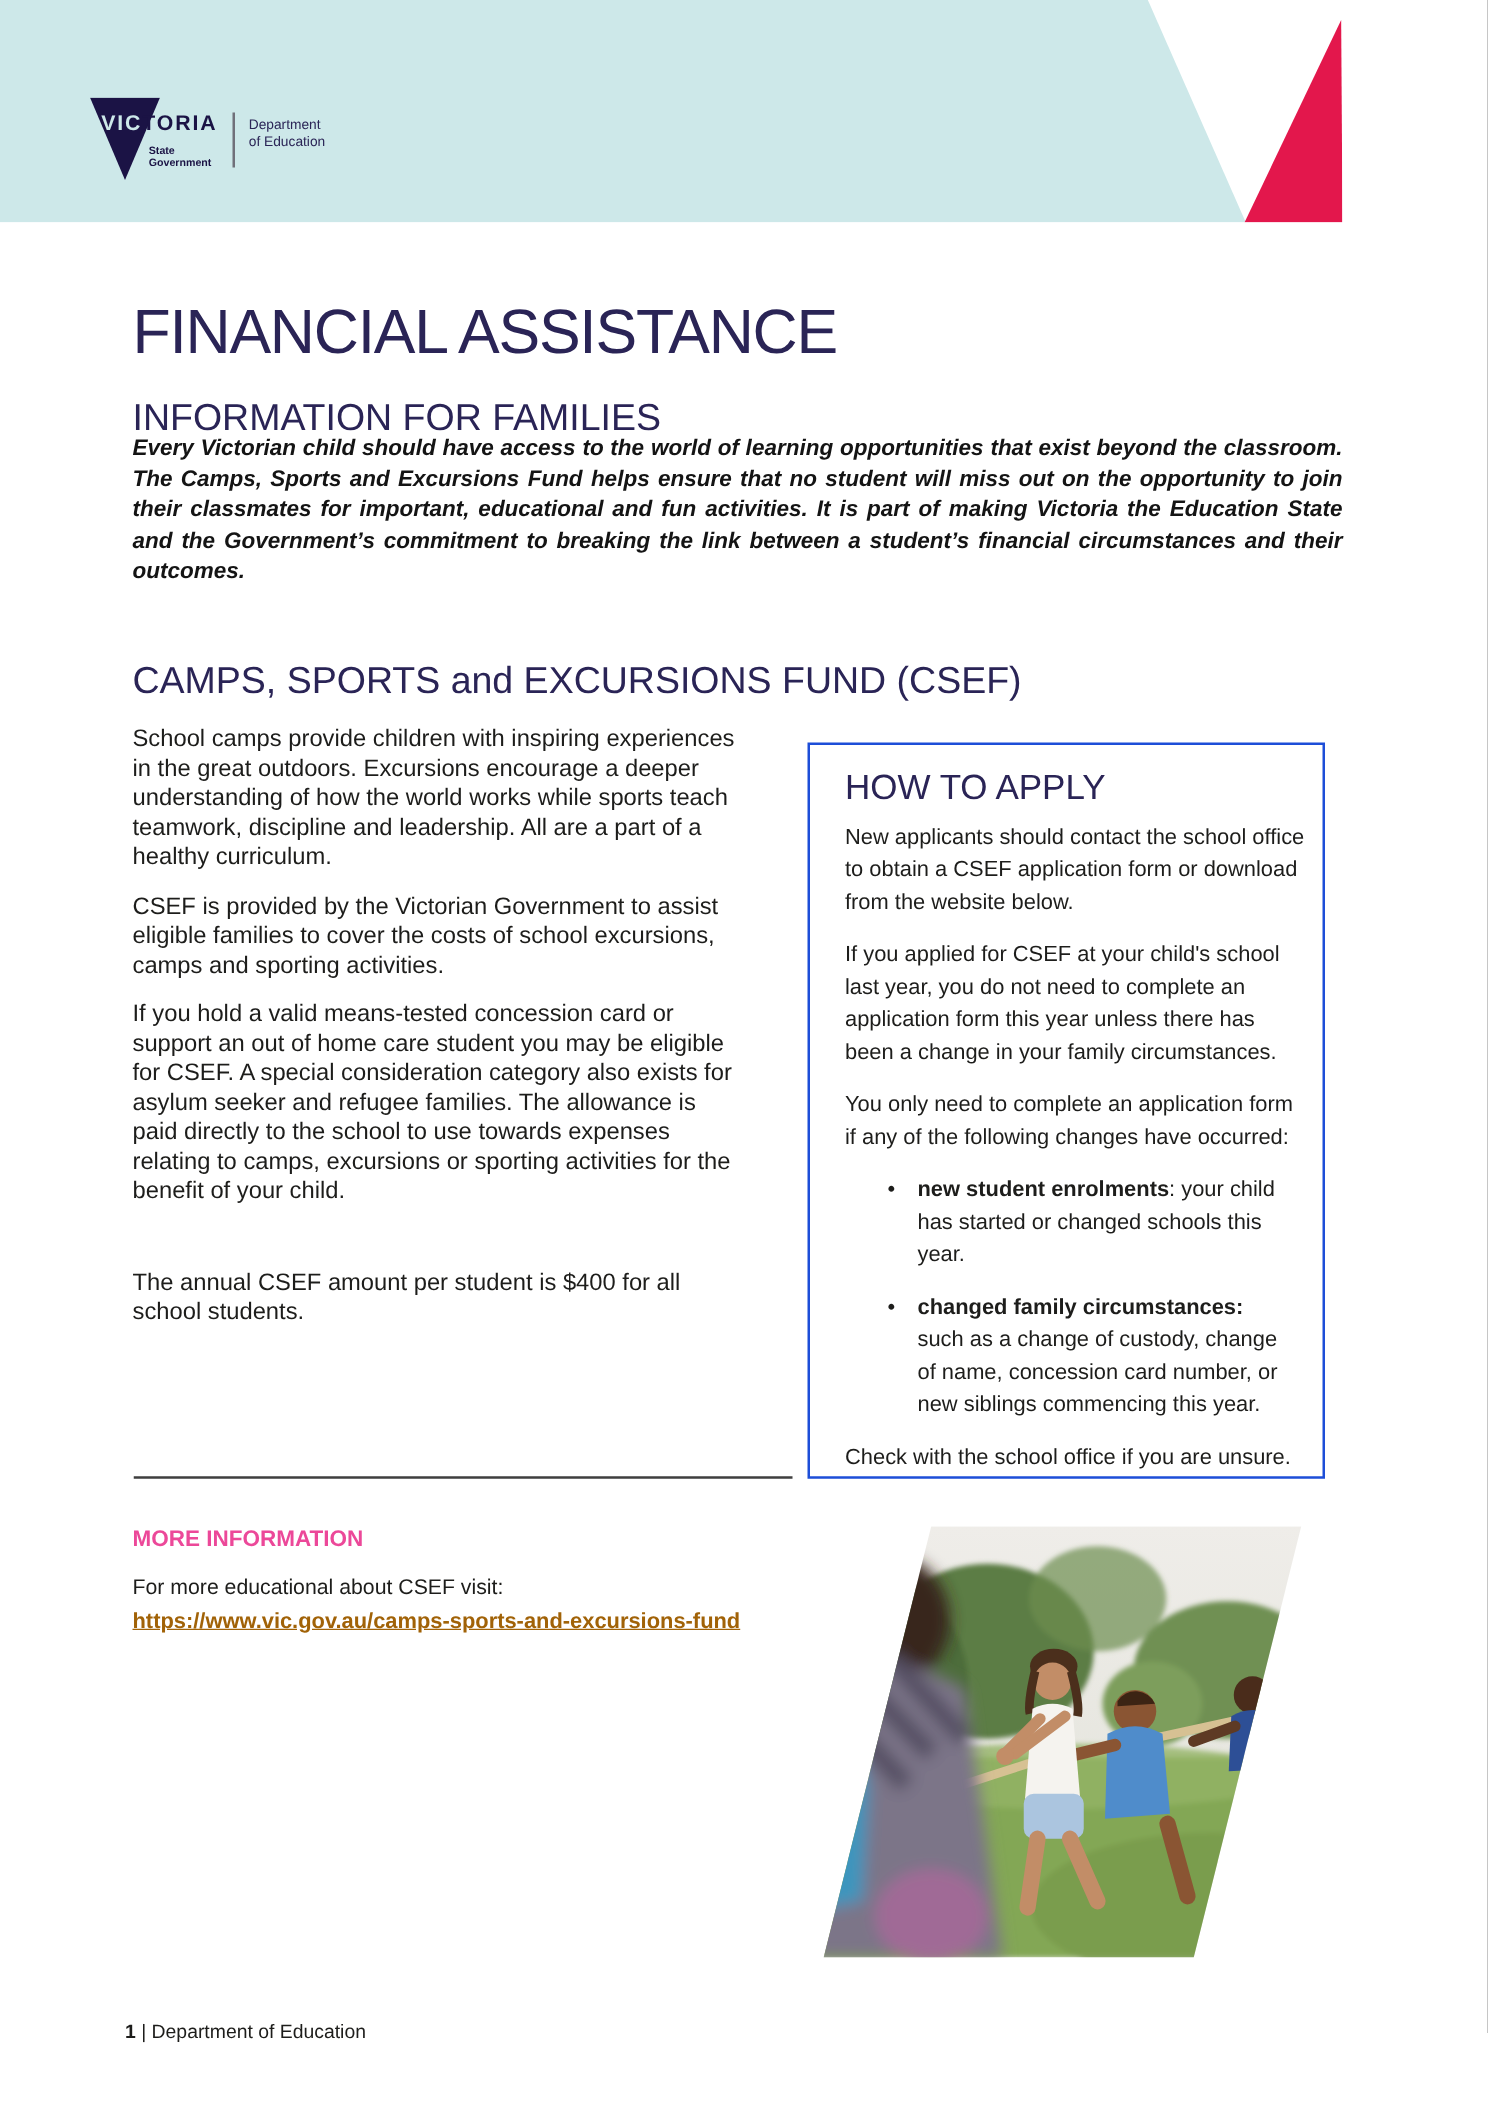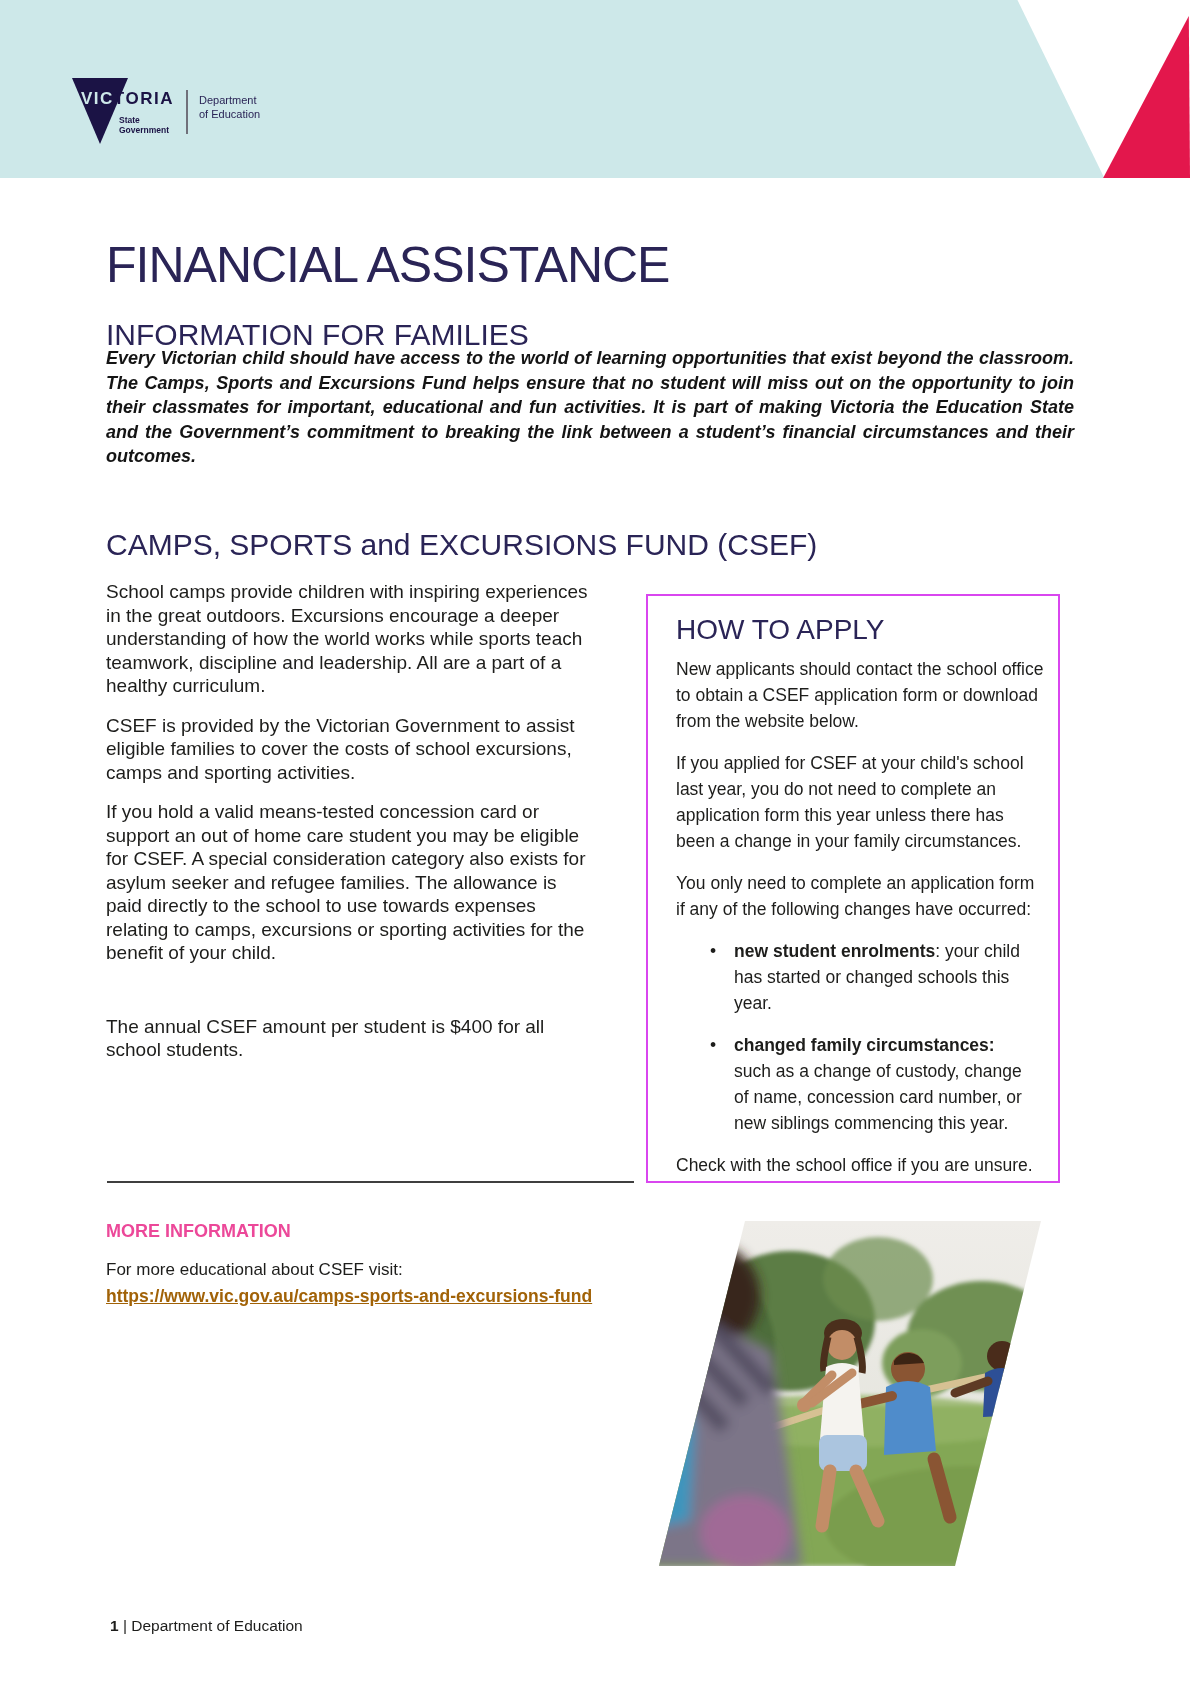--- a/index.html
+++ b/index.html
@@ -3,21 +3,21 @@
 <meta charset="utf-8">
 <style>
   html,body{margin:0;padding:0;background:#9a9a9a;}
   .page{
     position:relative;width:1190px;height:1684px;background:#ffffff;
     margin:0 auto;overflow:hidden;
     font-family:"Liberation Sans","DejaVu Sans",sans-serif;
     color:#1d1d1b;
   }
   
-  .band{position:absolute;top:0;left:0;width:1190px;height:178px;}
+  .band{position:absolute;top:0;left:0;width:1074px;height:178px;}
   .band-teal{position:absolute;inset:0;background:#cde8e9;
     clip-path:polygon(0 0,85.5% 0,92.8% 100%,0 100%);}
   .band-red{position:absolute;inset:0;background:#e3174c;
     clip-path:polygon(99.9% 9%,100% 100%,92.7% 100%);}
   
   .logo{position:absolute;left:72px;top:76px;width:240px;height:70px;}
   .logo-triangle{position:absolute;left:0;top:2px;width:56px;height:66px;background:#1b1345;
     clip-path:polygon(0 0,100% 0,50% 100%);}
   .logo-brand{position:absolute;left:9px;top:13px;font-size:17px;font-weight:700;
     letter-spacing:1.5px;color:#1b1345;white-space:nowrap;}
@@ -32,41 +32,41 @@
   .h2{position:absolute;font-size:30px;font-weight:400;color:#2a2456;white-space:nowrap;}
   .info-heading{left:106px;top:318px;}
   .csef-heading{left:106px;top:528px;}
   .intro{position:absolute;left:106px;top:346px;width:968px;font-size:18px;font-weight:700;
     line-height:24.5px;text-align:justify;color:#141414;font-style:italic;}
   .left-col{position:absolute;left:106px;top:580px;width:490px;font-size:19px;line-height:23.5px;}
   .left-col p{margin:0 0 16px 0;}
   .left-col p.spaced{margin-top:50px;}
   
   .apply-box{position:absolute;left:646px;top:594px;width:414px;height:589px;
-    box-sizing:border-box;border:2px solid #d946ef;padding:18px 12px 0 28px;overflow:hidden;}
+    box-sizing:border-box;border:2px solid #1d4ed8;padding:18px 12px 0 28px;overflow:hidden;}
   .apply-box h3{margin:0 0 10px 0;font-size:28px;font-weight:400;color:#2a2456;}
   .apply-box p{margin:0 0 16px 0;font-size:17.5px;line-height:26px;}
   .apply-box ul{margin:16px;padding:0 0 0 42px;list-style:none;}
   .apply-box li{position:relative;margin:0 0 16px 0;font-size:17.5px;line-height:26px;}
   .apply-box li::before{content:"\2022";position:absolute;left:-24px;top:0;font-size:17.5px;}
   .apply-box .closing{margin:0;}
   
   .divider{position:absolute;left:107px;top:1181px;width:527px;height:0;
     border-top:2px solid #3f3f3f;}
   .more-heading{position:absolute;left:106px;top:1221px;font-size:18px;font-weight:700;color:#ec4899;}
   .more-line{position:absolute;left:106px;top:1260px;font-size:17px;color:#1d1d1b;}
   .more-link{position:absolute;left:106px;top:1286px;font-size:17.5px;font-weight:700;
     color:#a16207;text-decoration:underline;white-space:nowrap;}
   
   .photo{position:absolute;left:745px;top:1221px;width:296px;height:345px;
     transform:skewX(-14deg);transform-origin:0 0;overflow:hidden;}
   .photo-inner{position:absolute;left:-95px;top:0;width:400px;height:345px;
     transform:skewX(14deg);transform-origin:0 0;}
   
-  .footer{position:absolute;left:110px;top:1617px;font-size:15.5px;color:#1d1d1b;}
+  .footer{position:absolute;left:100px;top:1617px;font-size:15.5px;color:#1d1d1b;}
   .footer b{font-weight:700;}
 </style>
 </head>
 <body>
 
 <div class="page">
 
   <div class="band">
     <div class="band-teal"></div>
     <div class="band-red"></div>

